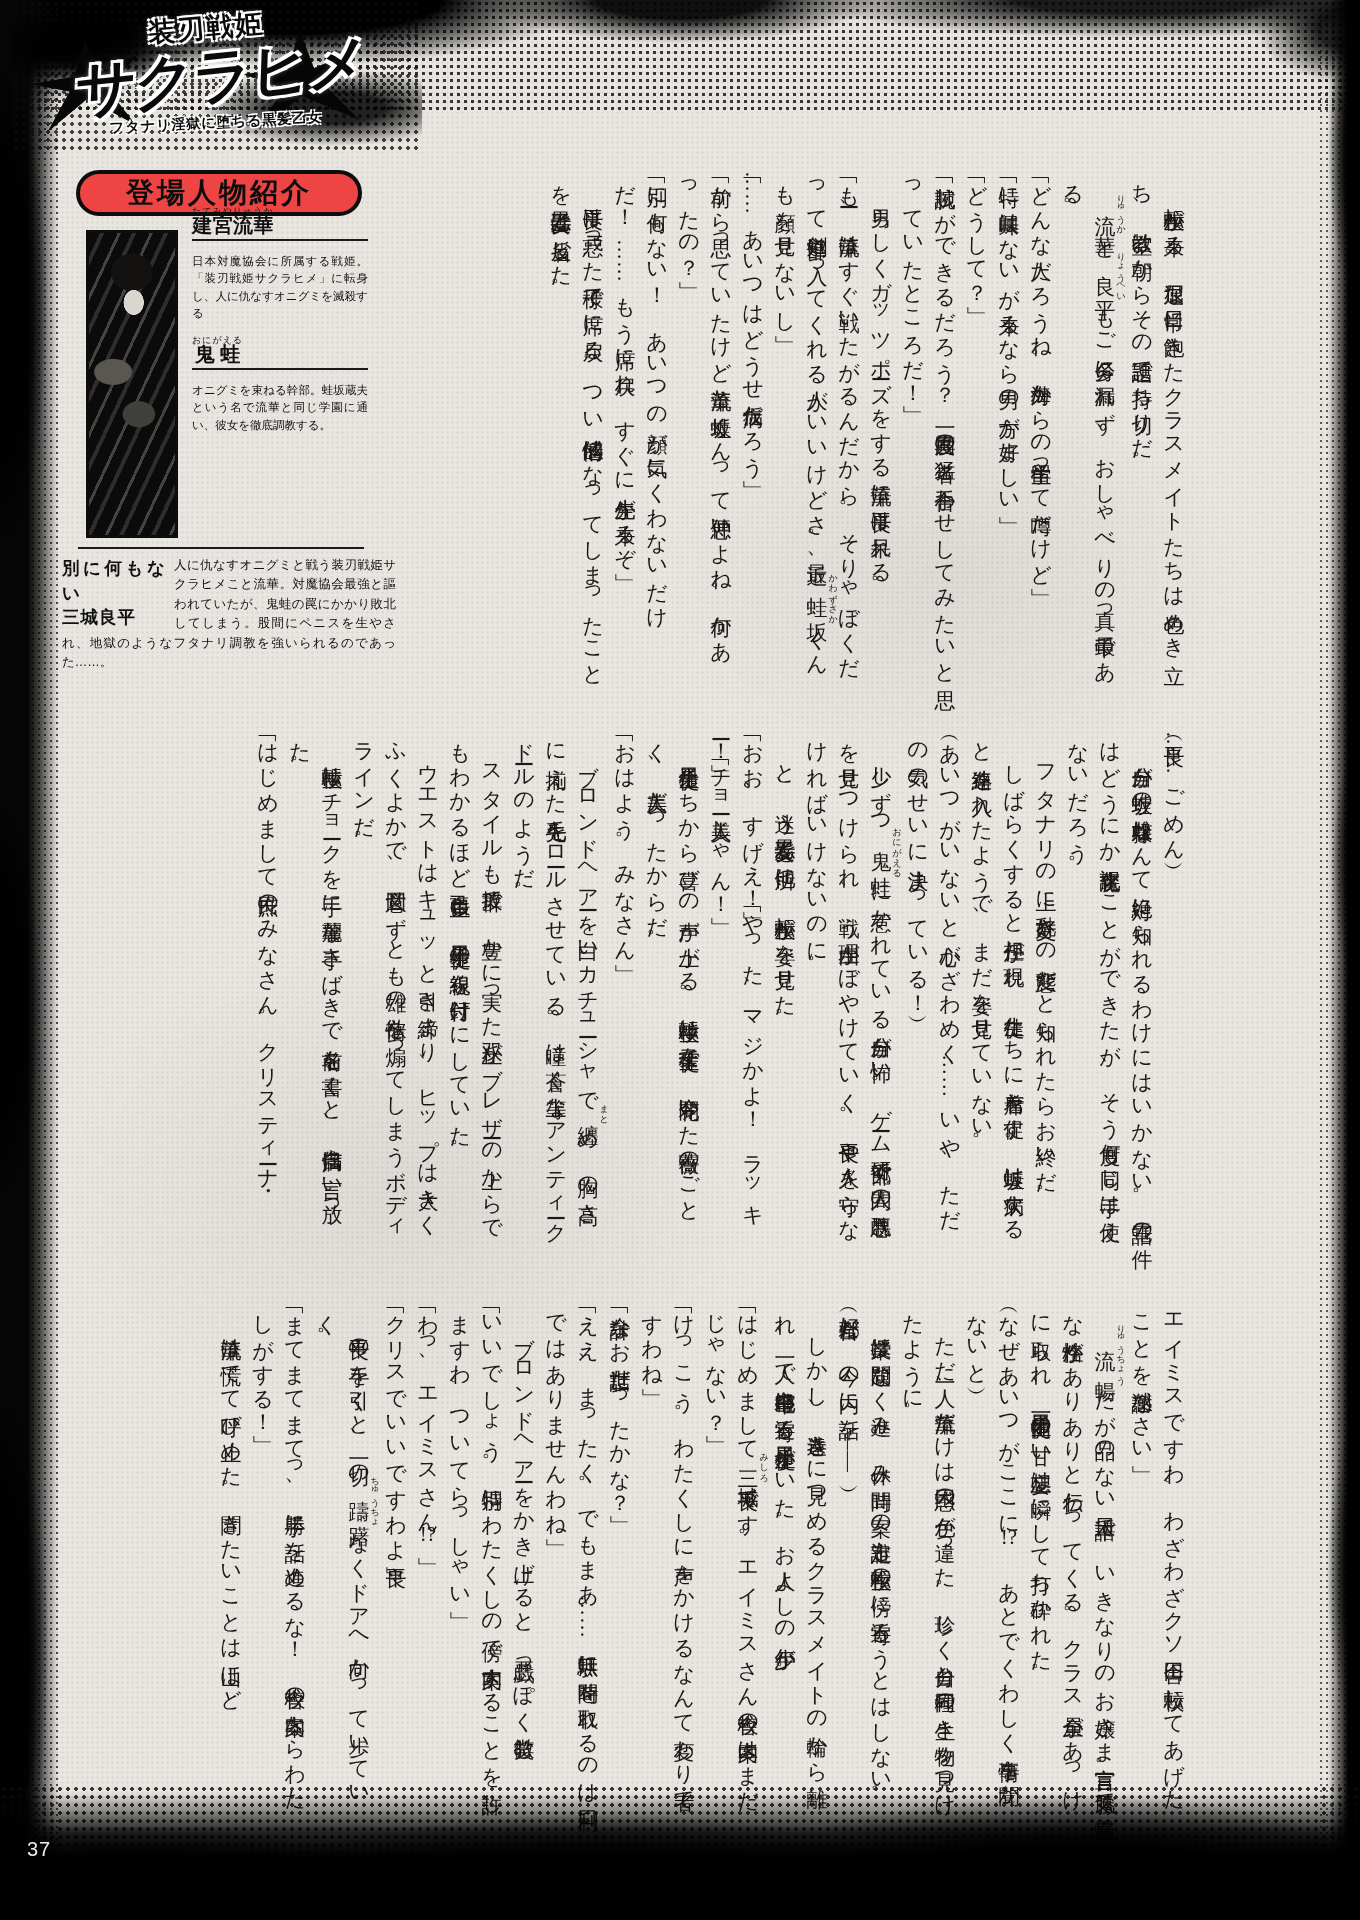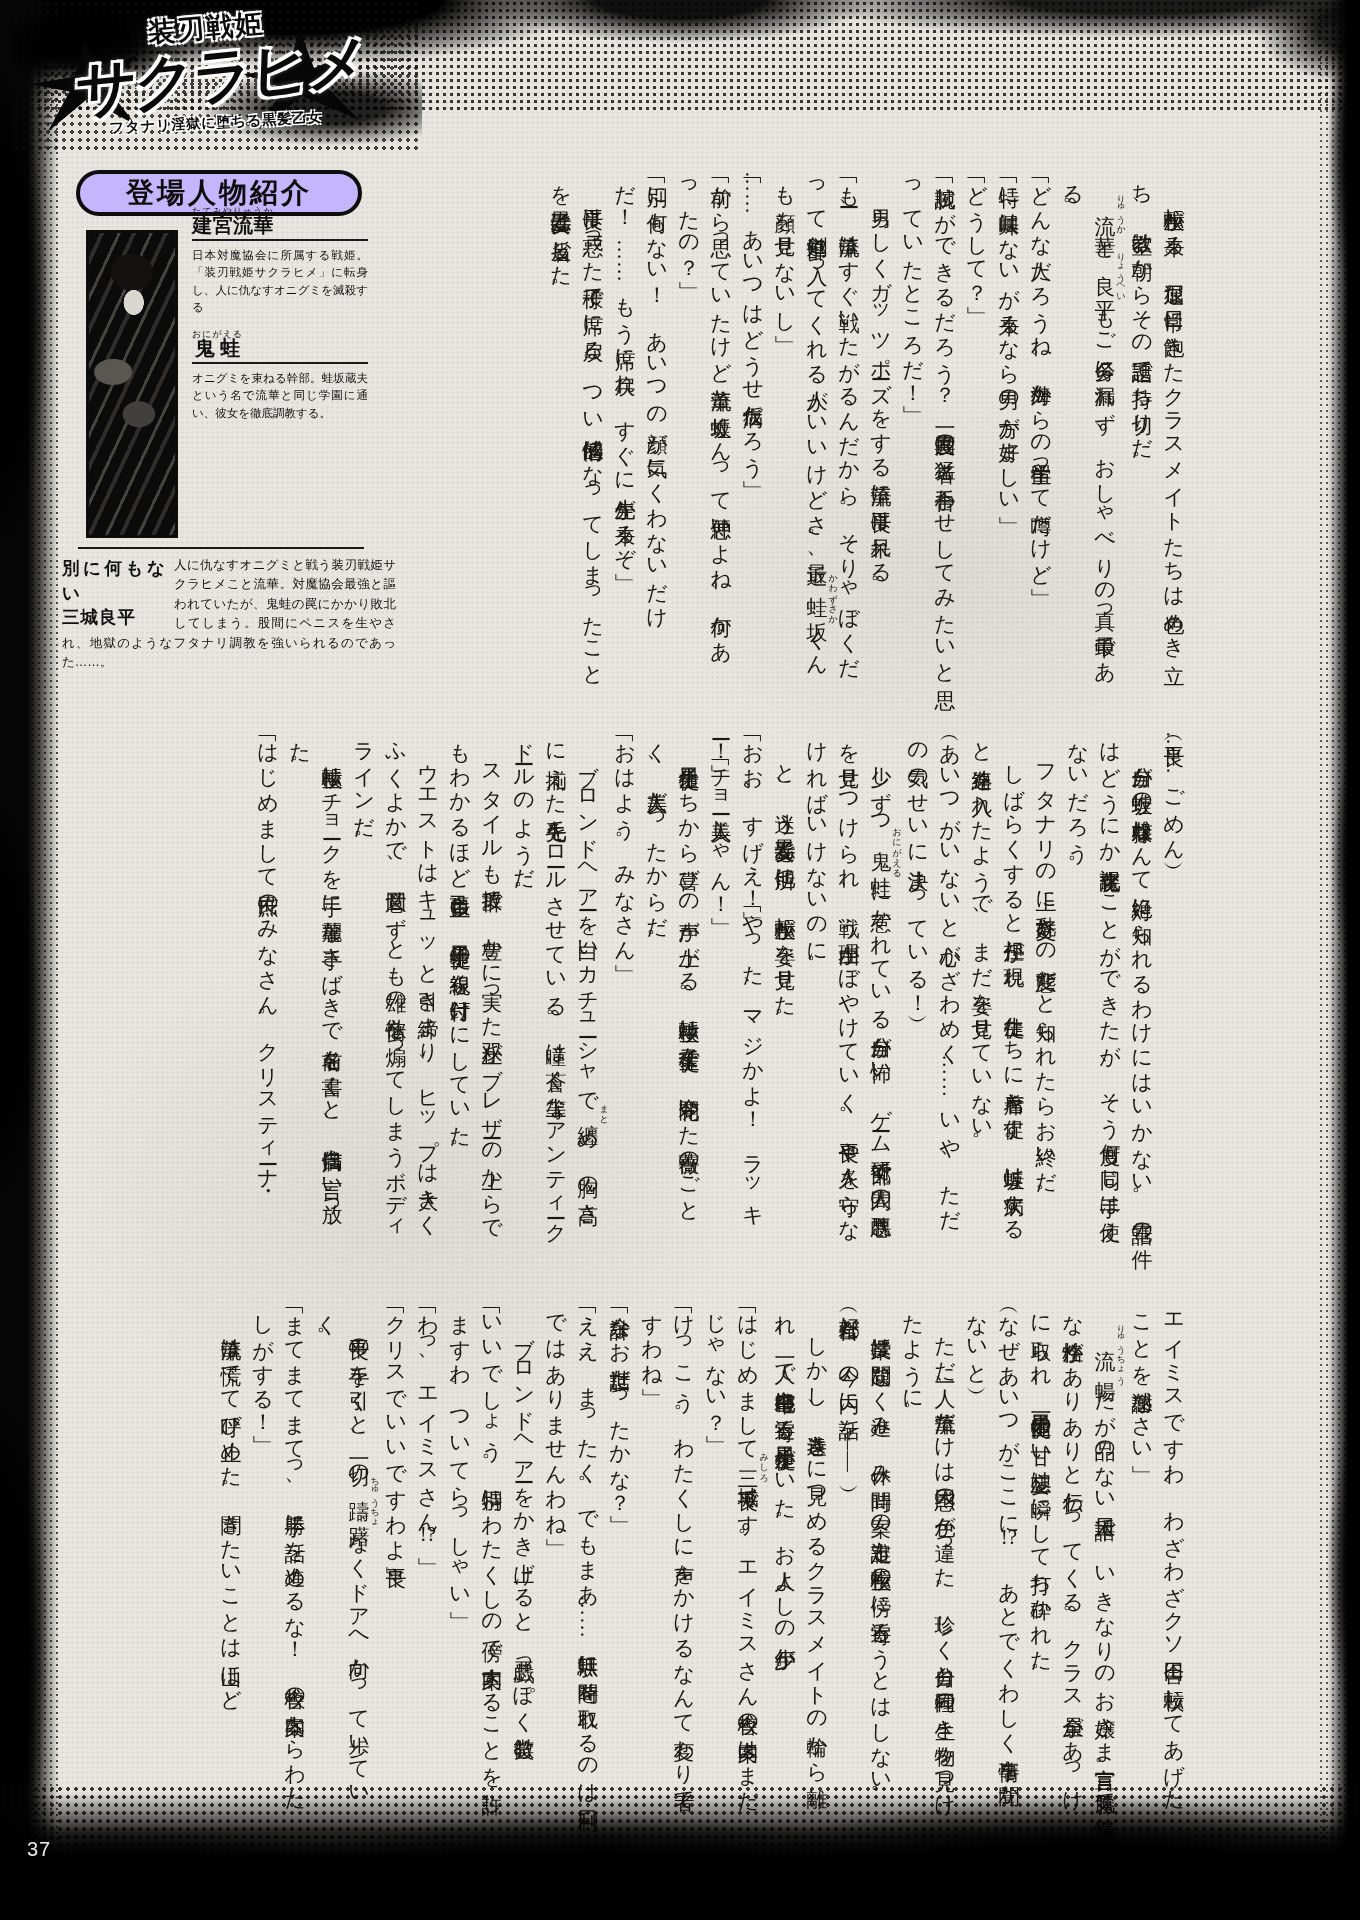--- a/index.html
+++ b/index.html
@@ -73,37 +73,37 @@
   .logo-top,.logo-main,.logo-sub{position:absolute;font-family:"Liberation Sans","DejaVu Sans",sans-serif;font-weight:bold;color:#0a0a0a;white-space:nowrap;}
   .logo-top{left:96px;top:6px;font-size:27px;letter-spacing:2px;transform:rotate(-5deg);
     text-shadow:-2px -2px 0 #fff,2px -2px 0 #fff,-2px 2px 0 #fff,2px 2px 0 #fff,0 0 5px #fff;}
   .logo-main{left:4px;top:32px;width:330px;text-align:center;font-size:60px;letter-spacing:-3px;
     transform:rotate(-6deg) skewX(-8deg);
     text-shadow:-3px -3px 0 #fff,3px -3px 0 #fff,-3px 3px 0 #fff,3px 3px 0 #fff,0 0 7px #fff;}
   .logo-sub{left:58px;top:110px;font-size:14px;letter-spacing:1px;transform:rotate(-3deg);
     text-shadow:-1.5px -1.5px 0 #fff,1.5px -1.5px 0 #fff,-1.5px 1.5px 0 #fff,1.5px 1.5px 0 #fff;}
   
   .cb-header{position:absolute;left:76px;top:170px;width:286px;height:46px;z-index:2;
-    box-sizing:border-box;border:4px solid #0d0d0d;border-radius:26px;background:#c4b5fd;
+    box-sizing:border-box;border:4px solid #0d0d0d;border-radius:26px;background:#ef4444;
     display:flex;align-items:center;justify-content:center;
     font-family:"Liberation Sans","DejaVu Sans",sans-serif;font-weight:bold;font-size:28px;letter-spacing:3px;color:#0d0d0d;}
   .portrait{position:absolute;left:86px;top:230px;width:92px;height:308px;z-index:2;
     box-sizing:border-box;border:3px solid #0d0d0d;
     background:
       radial-gradient(ellipse 17px 21px at 52% 23%, #d9d5cf 58%, rgba(0,0,0,0) 61%),
       radial-gradient(ellipse 34px 30px at 50% 13%, #141210 60%, rgba(0,0,0,0) 63%),
       radial-gradient(ellipse 38px 26px at 28% 46%, #5a5752 48%, rgba(0,0,0,0) 52%),
       radial-gradient(ellipse 30px 24px at 58% 60%, #41403d 52%, rgba(0,0,0,0) 56%),
       repeating-linear-gradient(115deg, #0b0b0b 0 10px, #2e2d2b 10px 14px, #0b0b0b 14px 26px, #454340 26px 29px);}
   .char-list{position:absolute;left:192px;top:206px;width:176px;z-index:2;
     font-family:"Liberation Sans","DejaVu Sans",sans-serif;color:#111;}
   .char-entry{margin-bottom:13px;}
   .char-name{font-weight:bold;font-size:20px;line-height:1.1;}
   .char-name rt{font-weight:normal;font-size:9px;letter-spacing:1px;}
-  .char-desc{border-top:2px solid #1a1a1a;margin-top:3px;padding-top:6px;
+  .char-desc{border-top:2px solid #1a1a1a;margin-top:3px;padding-top:12px;
     font-size:11.5px;line-height:1.5;text-align:justify;}
   .cb-sep{position:absolute;left:78px;top:547px;width:286px;border-top:2px solid #1a1a1a;z-index:2;}
   .synopsis{position:absolute;left:62px;top:556px;width:334px;z-index:2;
     font-family:"Liberation Sans","DejaVu Sans",sans-serif;font-size:12.5px;line-height:1.55;color:#111;text-align:justify;}
   .syn-head{float:left;width:104px;font-weight:bold;font-size:17.5px;line-height:1.4;letter-spacing:1px;margin-right:8px;}
   
   .vband{position:absolute;right:170px;z-index:2;
     writing-mode:vertical-rl;-webkit-writing-mode:vertical-rl;
     font-size:21px;line-height:32px;letter-spacing:1px;color:#1b1916;}
   .vband p{margin:0;padding:0;}

